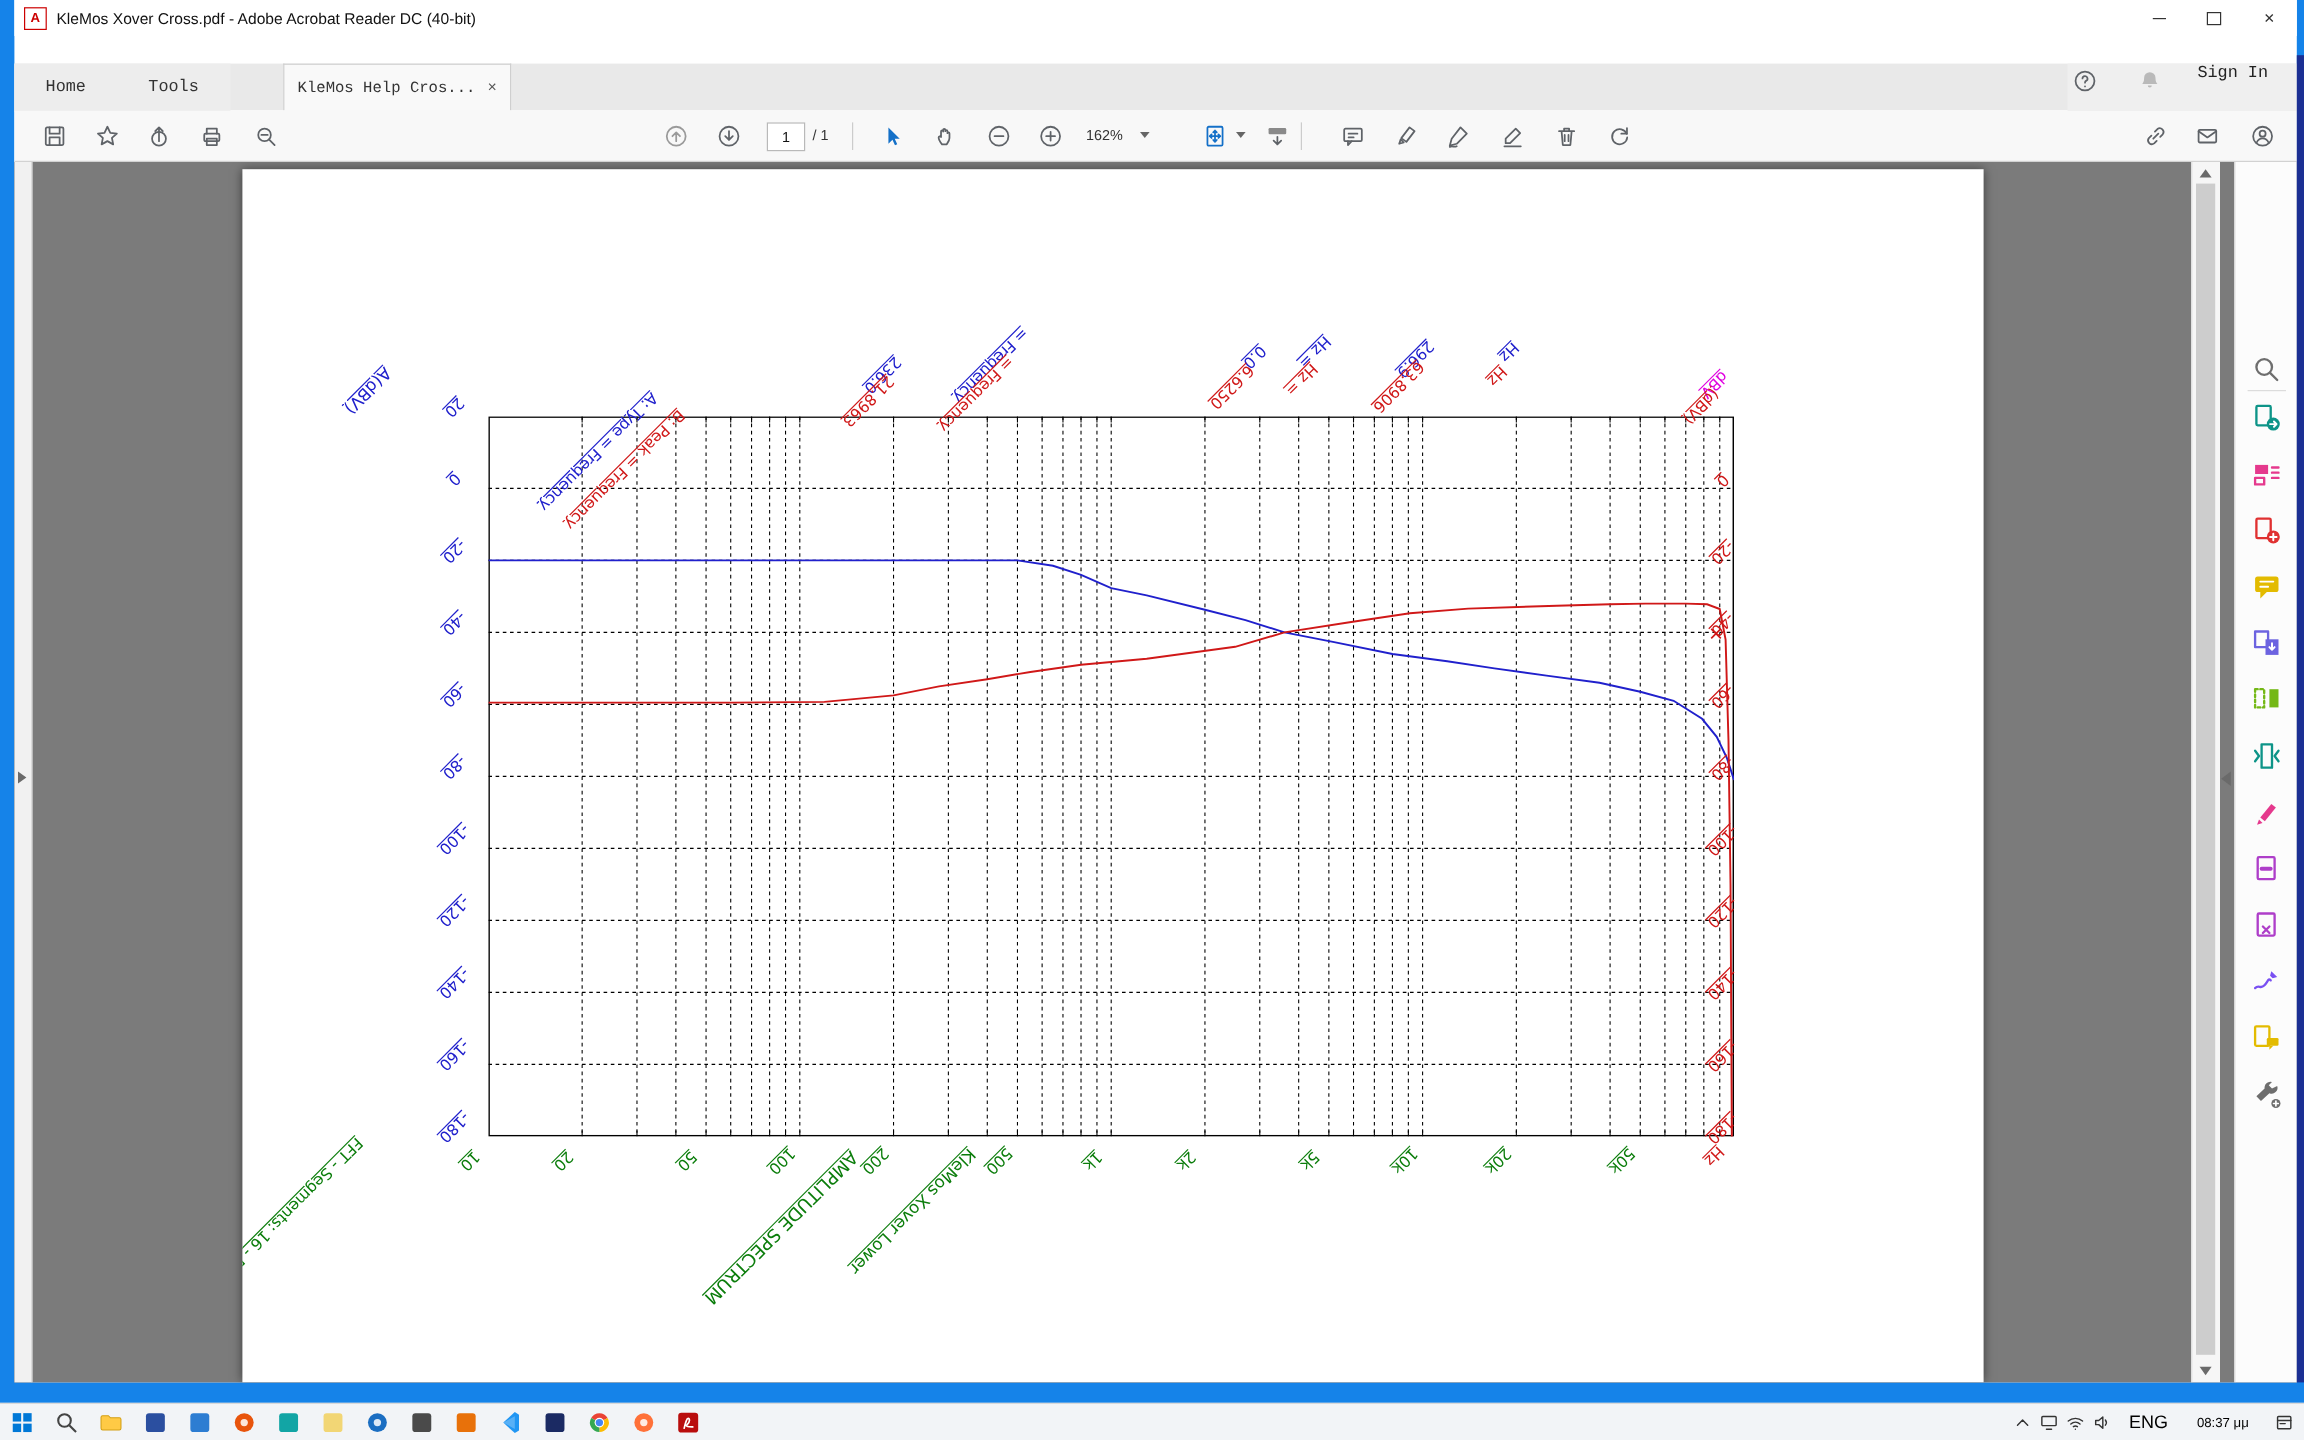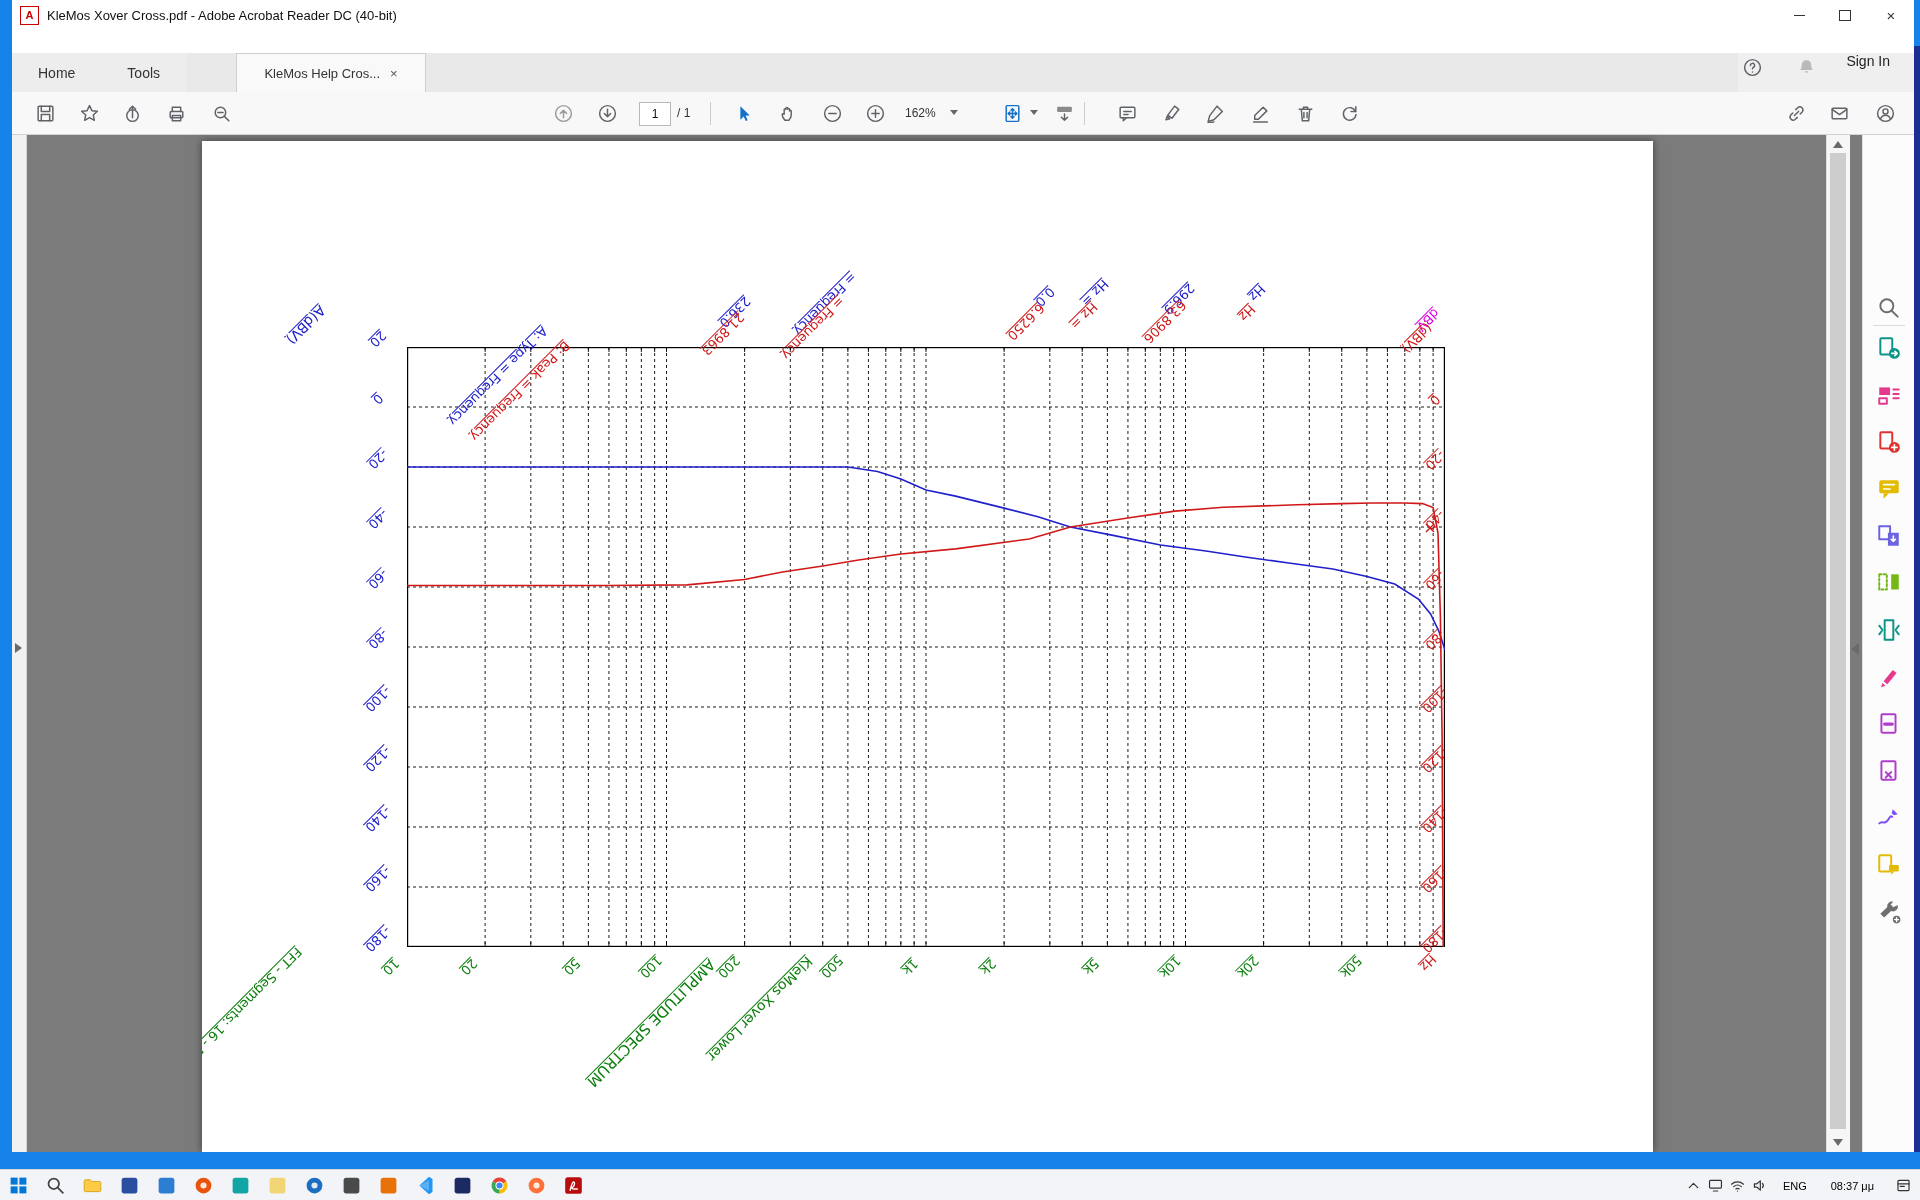--- a/index.html
+++ b/index.html
@@ -15,21 +15,21 @@
   .winbtn .bar{width:11px;height:1px;background:#333;}
   .winbtn .box{width:10px;height:9px;border:1px solid #333;}
   #pdf-logo{width:17px;height:17px;margin-left:8px;border:1px solid #c00;display:flex;align-items:center;justify-content:center;}
   #pdf-logo span{color:#c00;font-size:11px;font-weight:bold;line-height:1;}
 
   
   #menubar{position:absolute;left:0;top:30px;width:100%;height:23px;background:#fafafa;display:flex;align-items:center;border-bottom:1px solid #ececec;}
   .menu-item{font-size:13px;color:#222;padding:0 10px;}
 
   
-  #tabbar{position:absolute;left:0;top:53px;width:100%;height:39px;background:#e9e9e9;}
+  #tabbar{position:absolute;left:0;top:53px;width:100%;height:39px;background:#e9e9e9;font-family:Liberation Mono, monospace;}
   #hometools{position:absolute;left:0;top:0;height:39px;background:#ededed;border-bottom:1px solid #d7d7d7;display:flex;}
   .flat-tab{padding:0 26px;display:flex;align-items:center;font-size:14px;color:#333;}
   #doc-tab{position:absolute;left:224px;top:0;width:190px;height:39px;background:#f9f9f9;border:1px solid #cfcfcf;border-bottom:none;box-sizing:border-box;display:flex;align-items:center;justify-content:center;gap:10px;font-size:13px;color:#333;}
   #doc-tab .x{color:#555;font-size:13px;}
   #tab-right{position:absolute;right:0;top:0;height:39px;display:flex;gap:26px;padding-right:24px;background:#efefef;border-bottom:1px solid #d7d7d7;}
   #sign-in{font-size:14px;color:#222;}
 
   
   #toolbar{position:absolute;left:0;top:92px;width:100%;height:43px;background:#f8f8f8;border-bottom:1px solid #d2d2d2;box-sizing:border-box;}
   .tb-btn{position:absolute;width:28px;height:28px;top:7px;display:flex;align-items:center;justify-content:center;}
@@ -58,21 +58,21 @@
   .rail-btn svg{width:26px;height:26px;}
   #rail-div{position:absolute;left:10px;top:190px;width:32px;height:1px;background:#dcdcdc;}
 
   
   #taskbar{position:absolute;left:0;top:1169px;width:1920px;height:31px;background:#f2f4f7;border-top:1px solid #d9d9d9;box-sizing:border-box;}
   .tb-app{position:absolute;top:3px;width:24px;height:24px;display:flex;align-items:center;justify-content:center;}
   .tb-app svg{width:21px;height:21px;}
   #tray{position:absolute;right:0;top:0;height:31px;display:flex;align-items:center;}
   .tray-ic{width:22px;height:22px;display:flex;align-items:center;justify-content:center;}
   .tray-ic svg{width:17px;height:17px;}
-  #lang{font-size:11px;color:#000;padding:0 12px;text-align:right;}
+  #lang{font-size:15px;color:#000;padding:0 12px;text-align:right;}
   #clock{font-size:11px;color:#000;padding:0 12px;text-align:center;}
   #notif{width:34px;display:flex;align-items:center;justify-content:center;}
 </style>
 </head>
 <body>
 
 <div id="app">
 
   <div id="titlebar">
     <div id="pdf-logo">

